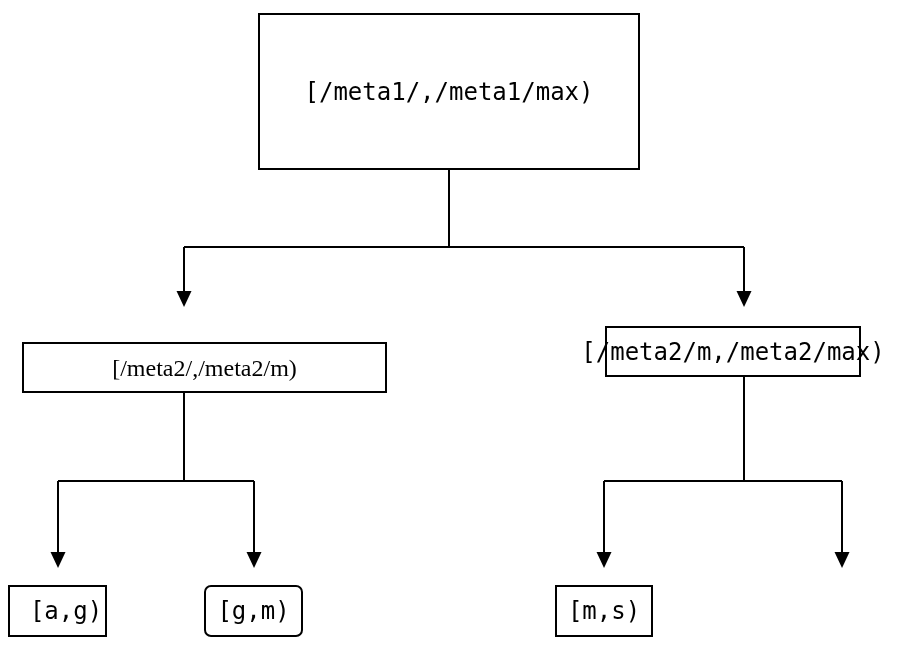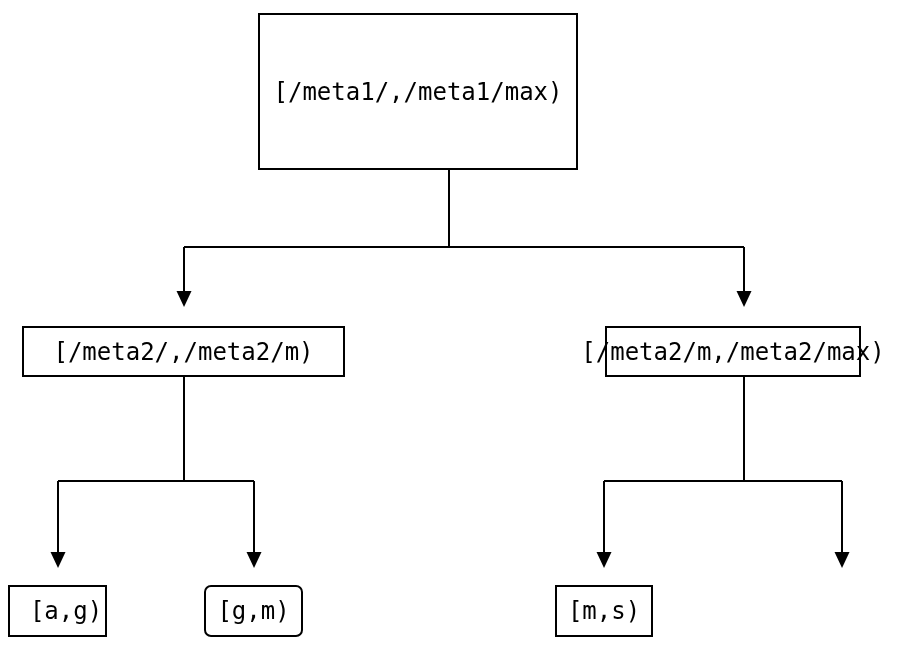--- a/index.html
+++ b/index.html
@@ -38,22 +38,22 @@
     background: #ffffff;
     display: flex;
     align-items: center;
     justify-content: center;
     font-family: "DejaVu Sans Mono", "Liberation Mono", monospace;
     font-size: 24px;
     line-height: 1;
     color: #000000;
     white-space: nowrap;
   }
-  .node-root       { left: 258px; top: 13px;  width: 320px; height: 157px; }
-  .node-left-child { left: 22px;  top: 326px; width: 323px; height: 51px; }
+  .node-root       { left: 258px; top: 13px;  width: 382px; height: 157px; }
+  .node-left-child { left: 22px;  top: 342px; width: 365px; height: 51px; font-family: Liberation Serif, serif; }
   .node-right-child{ left: 605px; top: 326px; width: 256px; height: 51px; }
   .node-leaf-ag    { left: 8px;   top: 585px; width: 99px;  height: 52px; padding-left: 17px; }
   .node-leaf-gm    { left: 204px; top: 585px; width: 99px;  height: 52px; border-radius: 7px; }
   .node-leaf-ms    { left: 555px; top: 585px; width: 98px;  height: 52px; }
   .node-leaf-smax  { left: 778px; top: 585px; width: 127px; height: 52px; }
 </style>
 </head>
 <body>
 
 <div class="stage">

